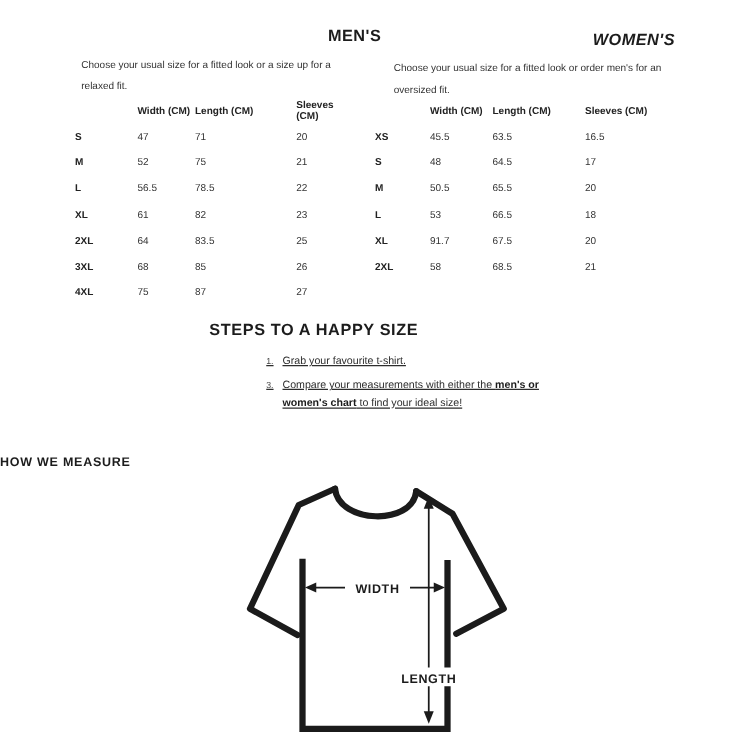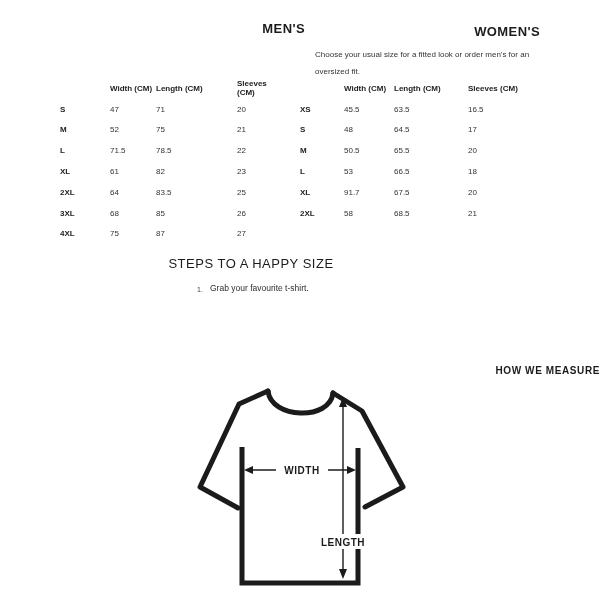--- a/index.html
+++ b/index.html
@@ -3,76 +3,80 @@
 <meta charset="utf-8">
 <style>
   * { margin:0; padding:0; box-sizing:border-box; }
   html,body { background:#ffffff; }
   body { font-family:"Liberation Sans", sans-serif; color:#2d2d2d; }
   .sheet { position:relative; width:600px; height:600px; background:#ffffff; overflow:hidden; }
 
   .col-title { position:absolute; text-align:right; font-weight:700; font-size:13px;
                letter-spacing:.4px; color:#1c1c1c; }
   .col-title.mens   { left:65px;  top:21px; width:240px; }
-  .col-title.womens { left:300px; top:24px; width:240px; }
+  .col-title.womens { left:300px; top:24px; width:240px;font-style:italic; }
 
   .subtitle { position:absolute; font-size:8px; line-height:17px; color:#333; }
   .subtitle.mens   { left:65px;  top:43px; width:230px; }
   .subtitle.womens { left:315px; top:46px; width:230px; }
 
   .size-table { position:absolute; display:grid; grid-auto-rows:20.8px; align-items:center;
                 font-size:8px; color:#333; }
   .size-table.mens   { left:60px;  top:78px; grid-template-columns:50px 46px 81px 48px; }
   .size-table.womens { left:300px; top:78px; grid-template-columns:44px 50px 74px 60px; }
   .size-table .h  { font-weight:700; color:#222; }
   .size-table .sz { font-weight:700; color:#222; }
 
   .steps-title { position:absolute; left:0; top:256px; width:502px; text-align:center;
-                 font-weight:400; font-size:13px; letter-spacing:.5px; color:#1c1c1c; }
-  .steps-list { position:absolute; left:197px; top:281px; width:238px; }
+                 font-weight:700; font-size:13px; letter-spacing:.5px; color:#1c1c1c; }
+  .steps-list { position:absolute; left:213px; top:281px; width:238px;text-decoration:underline; }
   .step { display:flex; margin-bottom:3px; font-size:8.5px; line-height:15px; }
   .step .num { width:13px; flex:0 0 13px; font-size:7px; padding-top:1px; color:#444; }
   .step .txt { flex:1; max-width:225px; }
   .step .txt b { color:#1c1c1c; }
 
-  .measure-title { position:absolute; left:0; top:365px; width:600px; text-align:right;
+  .measure-title { position:absolute; left:0; top:365px; width:600px; text-align:left;
                    font-weight:700; font-size:10px; letter-spacing:.6px; color:#1c1c1c; }
   .tshirt-svg { position:absolute; left:182px; top:383px; width:240px; height:217px; }
   .tshirt-svg .outline { fill:none; stroke:#1b1b1b; stroke-width:5; stroke-linejoin:round; stroke-linecap:round; }
   .tshirt-svg .body    { fill:none; stroke:#1b1b1b; stroke-width:5; stroke-linejoin:miter; stroke-linecap:butt; }
   .tshirt-svg .arrow   { stroke:#1b1b1b; stroke-width:1.4; }
   .tshirt-svg .head    { fill:#1b1b1b; }
   .tshirt-svg text     { font-family:"Liberation Sans", sans-serif; font-weight:700;
                          font-size:10px; letter-spacing:.5px; fill:#1b1b1b; }
 </style>
 </head>
 <body>
 
 <div class="sheet">
 
   <div class="col-title mens">MEN'S</div>
+  <div class="subtitle mens">
+    <div>Choose your usual size for a fitted look or a size up for a</div>
+    <div>relaxed fit.</div>
+  </div>
 
   <div class="size-table mens">
     <div class="h"></div>
     <div class="h">Width (CM)</div>
     <div class="h">Length (CM)</div>
     <div class="h">Sleeves (CM)</div>
 
     <div class="sz">S</div>
     <div class="v">47</div>
     <div class="v">71</div>
     <div class="v">20</div>
 
     <div class="sz">M</div>
     <div class="v">52</div>
     <div class="v">75</div>
     <div class="v">21</div>
 
     <div class="sz">L</div>
-    <div class="v">71.5</div>
+    <div class="v">56.5</div>
     <div class="v">78.5</div>
     <div class="v">22</div>
 
     <div class="sz">XL</div>
     <div class="v">61</div>
     <div class="v">82</div>
     <div class="v">23</div>
 
     <div class="sz">2XL</div>
     <div class="v">64</div>
@@ -132,20 +136,24 @@
     <div class="v">68.5</div>
     <div class="v">21</div>
   </div>
 
   <div class="steps-title">STEPS TO A HAPPY SIZE</div>
   <div class="steps-list">
     <div class="step">
       <span class="num">1.</span>
       <span class="txt">Grab your favourite t-shirt.</span>
     </div>
+    <div class="step">
+      <span class="num">3.</span>
+      <span class="txt"><span>Compare your measurements with either the </span><b>men's or women's chart</b><span> to find your ideal size!</span></span>
+    </div>
   </div>
 
   <div class="measure-title">HOW WE MEASURE</div>
 
   <svg class="tshirt-svg" viewBox="0 0 240 217" aria-hidden="true">
 
     <path class="outline" d="M 86 8 C 89 36, 148 38, 151 10"></path>
     <path class="outline" d="M 86 8 L 57 21 L 18 104 L 56 125"></path>
     <path class="outline" d="M 151 10 L 180 28 L 221 104 L 183 124"></path>
     <path class="body" d="M 60 64 L 60 200 L 176 200 L 176 65"></path>

